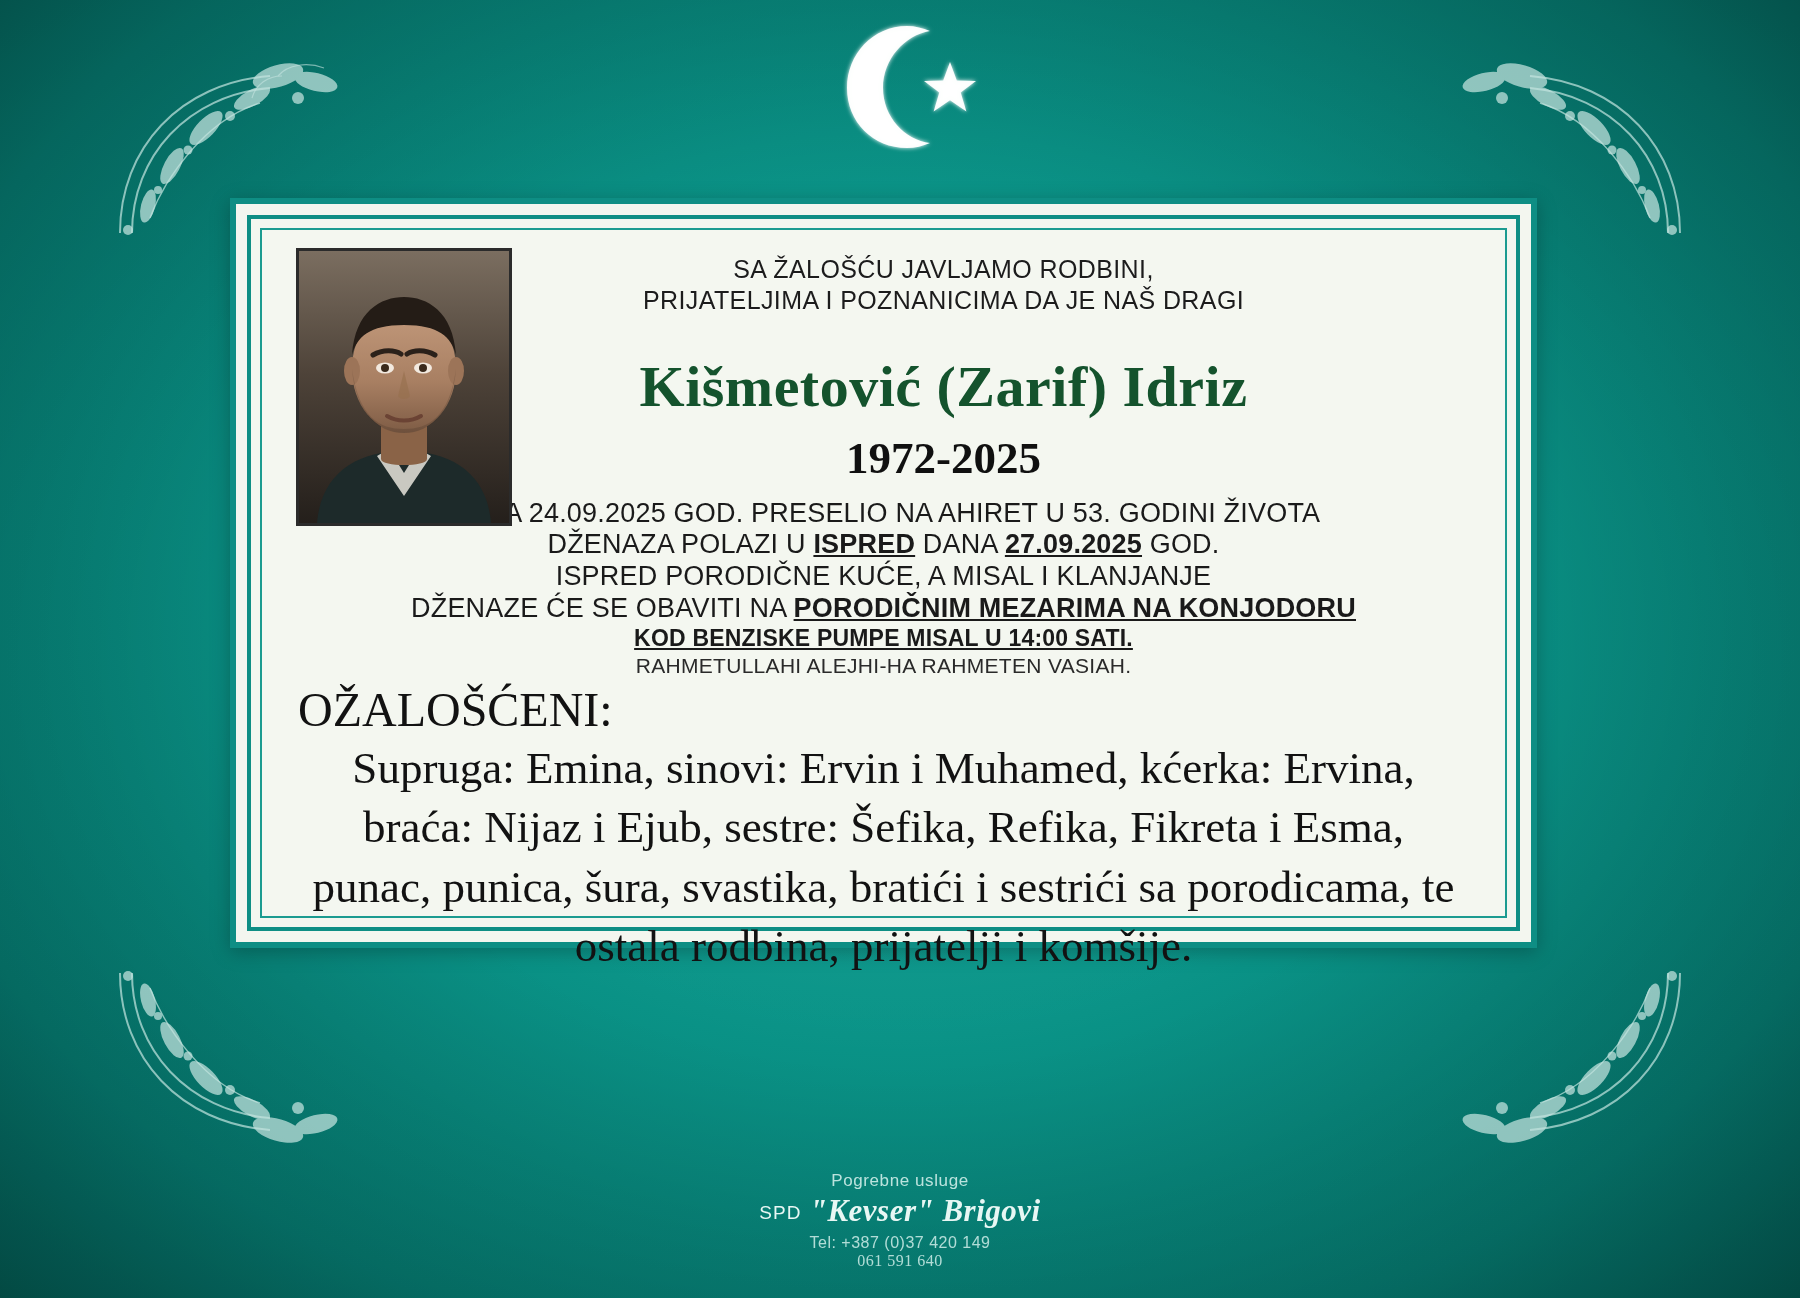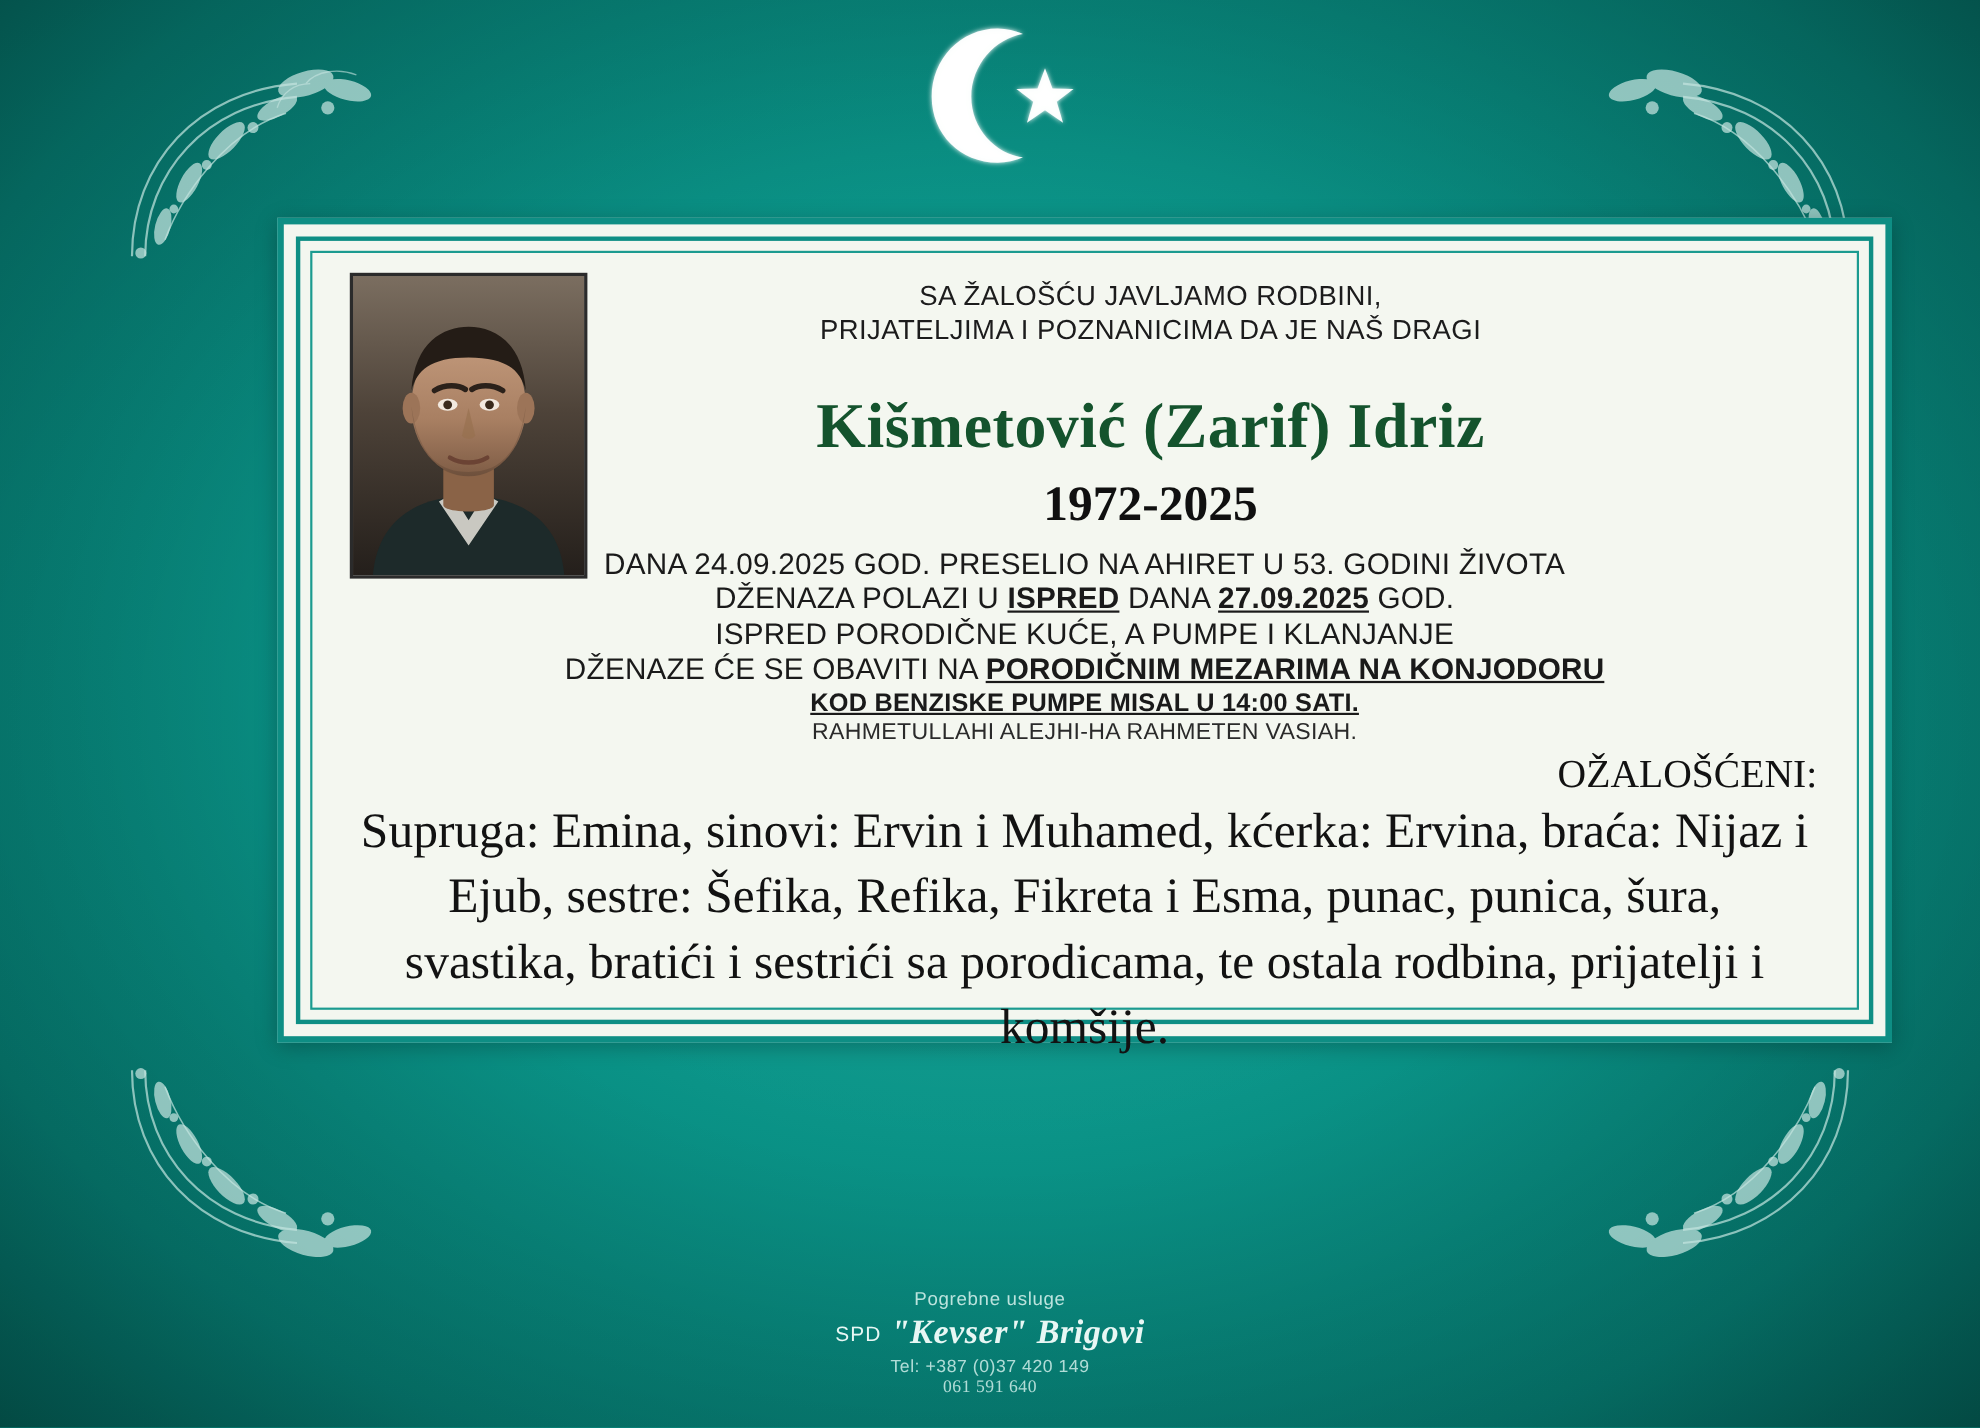--- a/index.html
+++ b/index.html
@@ -52,23 +52,23 @@
     pointer-events: none;
   }
   .orn-tl { top: 58px;  left: 110px; }
   .orn-tr { top: 58px;  right: 110px; transform: scaleX(-1); }
   .orn-bl { bottom: 150px; left: 110px; transform: scaleY(-1); }
   .orn-br { bottom: 150px; right: 110px; transform: scale(-1,-1); }
 
   
   .card-outer {
     position: absolute;
-    left: 252px;
+    left: 230px;
     top: 198px;
-    width: 1468px;
+    width: 1307px;
     height: 750px;
     background: #f3f6ef;
     border: 6px solid #0e8e84;
     box-shadow: 0 4px 18px rgba(0,0,0,0.25);
     box-sizing: border-box;
     padding: 11px;
   }
   .card-mid {
     width: 100%;
     height: 100%;
@@ -154,23 +154,23 @@
     font-size: 23px;
   }
   .body-block .rahmet {
     font-size: 21px;
     letter-spacing: 0.3px;
     margin-top: 2px;
     color: #2a2a2a;
   }
 
   .mourners-title {
-    text-align: right;
-    font-family: "Liberation Serif", serif;
-    font-size: 36px;
+    text-align: left;
+    font-family: "Liberation Serif", serif;
+    font-size: 48px;
     margin-top: 4px;
     color: #121212;
   }
   .mourners {
     text-align: center;
     font-family: "Liberation Serif", serif;
     font-size: 45px;
     line-height: 1.32;
     color: #121212;
     margin-top: 2px;
@@ -397,21 +397,21 @@
         </div>
 
         <div class="name">Kišmetović (Zarif) Idriz</div>
         <div class="years">1972-2025</div>
 
         <div class="body-block">
           <div class="bl">DANA 24.09.2025 GOD. PRESELIO NA AHIRET U 53. GODINI ŽIVOTA</div>
           <div class="bl">
             <span>DŽENAZA POLAZI U </span><span class="u">ISPRED</span><span> DANA </span><span class="u">27.09.2025</span><span> GOD.</span>
           </div>
-          <div class="bl">ISPRED PORODIČNE KUĆE, A PUMPE I KLANJANJE</div>
+          <div class="bl">ISPRED PORODIČNE KUĆE, A MISAL I KLANJANJE</div>
           <div class="bl">
             <span>DŽENAZE ĆE SE OBAVITI NA </span><span class="u">PORODIČNIM MEZARIMA  NA KONJODORU</span>
           </div>
           <div class="bl strong">KOD BENZISKE PUMPE MISAL U 14:00 SATI.</div>
           <div class="rahmet">RAHMETULLAHI  ALEJHI-HA RAHMETEN VASIAH.</div>
         </div>
 
         <div class="mourners-title">OŽALOŠĆENI:</div>
         <div class="mourners">Supruga: Emina, sinovi: Ervin i Muhamed, kćerka: Ervina, braća: Nijaz i Ejub, sestre: Šefika, Refika, Fikreta i Esma, punac, punica, šura, svastika, bratići i sestrići sa porodicama, te ostala rodbina, prijatelji i komšije.</div>
 

